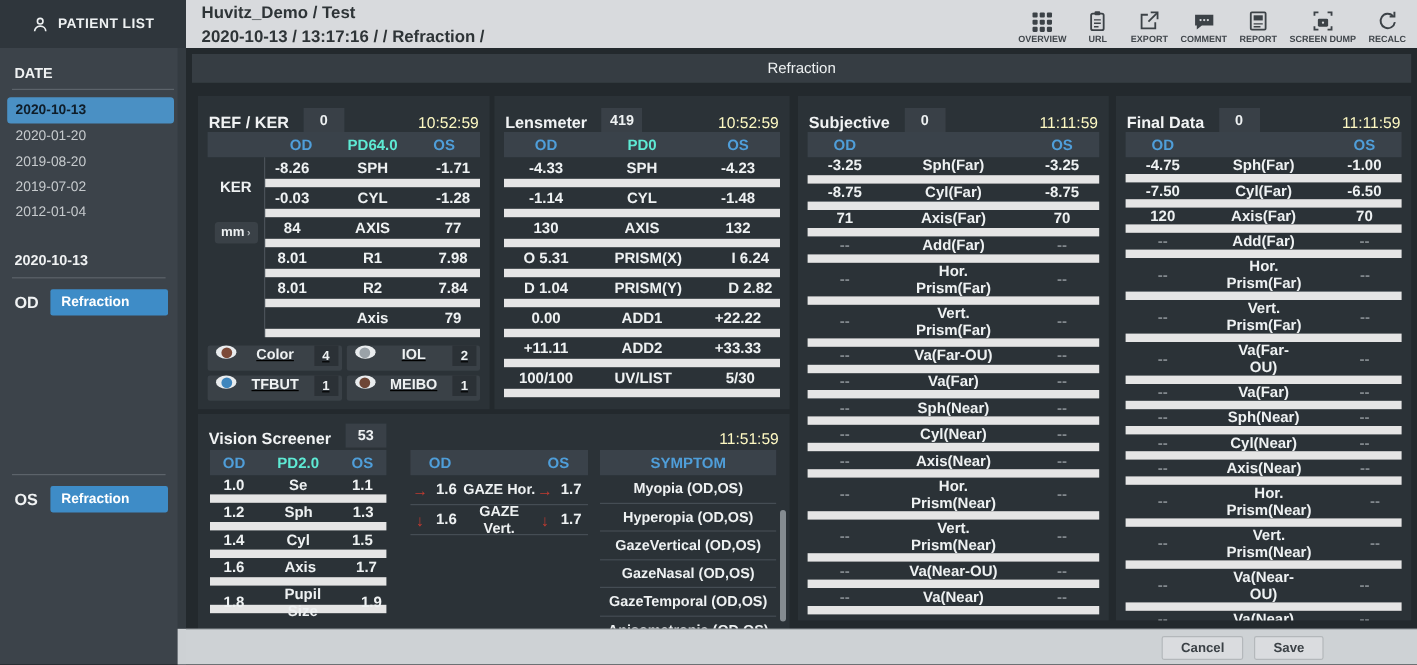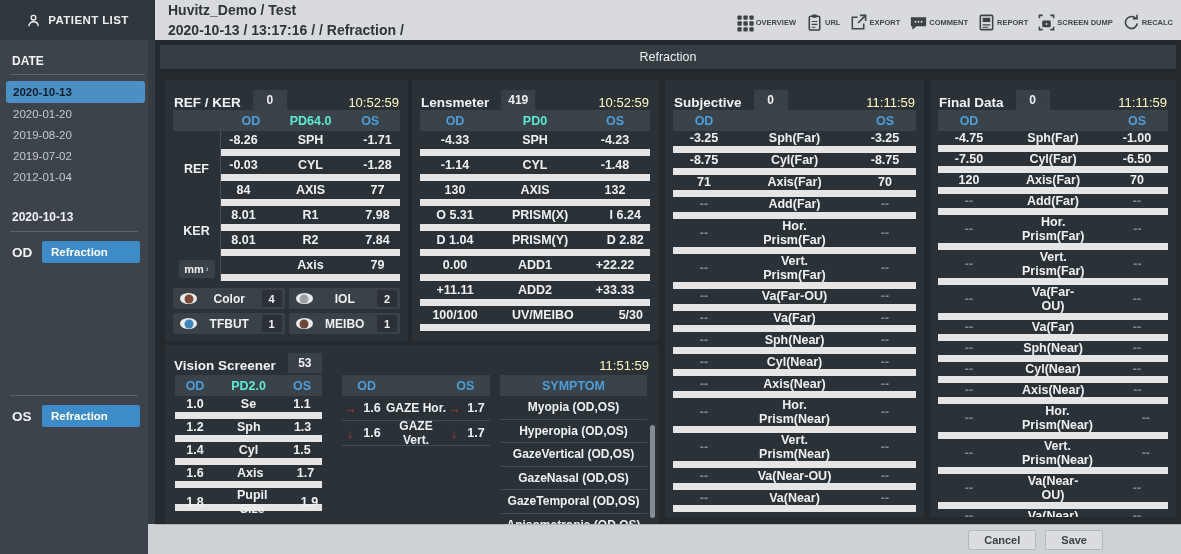--- a/index.html
+++ b/index.html
@@ -20,21 +20,21 @@
   .session-date { margin:0 0 7px 12px; color:#f0f2f3; font-size:12px; font-weight:bold; }
   .eye-row { display:flex; align-items:center; margin:9px 8px 0 12px; gap:8px; }
   .eye-label { color:#f0f2f3; font-size:13.5px; font-weight:bold; width:22px; }
   .refraction-btn { flex:1; height:22px; background:#3e8cc7; border:none; border-radius:2px; color:#fff; font-size:11.5px; font-weight:bold; text-align:left; padding-left:9px; cursor:pointer; }
   .sb-os { position:absolute; top:395px; left:0; right:7px; }
 
   
   .topbar { position:absolute; left:155px; top:0; width:1026px; height:40px; background:#d8dadd; display:flex; align-items:center; }
   .crumbs { padding-left:13px; color:#2e3437; font-size:14px; font-weight:bold; line-height:1.45; }
   .tools { margin-left:auto; display:flex; align-items:flex-start; gap:9px; padding:4px 8px 0 0; }
-  .tool { display:flex; flex-direction:row; align-items:center; gap:1px; cursor:pointer; min-width:34px; }
+  .tool { display:flex; flex-direction:column; align-items:center; gap:1px; cursor:pointer; min-width:34px; }
   .tool svg { display:block; }
   .tool .tlabel { font-size:7.5px; font-weight:bold; color:#40464b; white-space:nowrap; }
 
   
   .main { position:absolute; left:155px; top:40px; width:1026px; height:514px; background:#23292d; }
   .main-title { position:absolute; left:5px; right:5px; top:5px; height:24px; background:#363d43; color:#eef1f2; font-size:12.5px; display:flex; align-items:center; justify-content:center; }
 
   .panel { position:absolute; background:#2b3237; overflow:hidden; }
   #p-refker    { left:10px;  top:40px;  width:243px; height:261px; }
   #p-lensmeter { left:257px; top:40px;  width:246px; height:261px; }
@@ -58,21 +58,21 @@
   
   .rk-thead { grid-template-columns:48px 1fr 1fr 1fr; }
   .rk-body { margin:0 8px; display:flex; }
   .rk-left { width:48px; border-right:1px solid #4a5158; display:flex; flex-direction:column; }
   .rk-grp { display:flex; align-items:center; justify-content:center; color:#eef1f2; font-size:12.5px; font-weight:bold; }
   .rk-rows { flex:1; }
   .rk-rows .trow { grid-template-columns:1fr 1fr 1fr; }
   .mm-btn { width:36px; height:18px; background:#3a4147; border:none; border-radius:3px; color:#eef1f2; font-size:11px; font-weight:bold; cursor:pointer; display:flex; align-items:center; justify-content:center; gap:2px; }
   .mm-arrow { font-size:9px; color:#aeb4b8; }
   .extras { margin:7px 8px 0 8px; display:grid; grid-template-columns:1fr 1fr; gap:4px; }
-  .extra { height:21px; background:#3a4147; border:none; border-radius:2px; display:flex; align-items:center; padding:0 3px 0 7px; cursor:pointer; }
+  .extra { height:21px; background:#3a4147; border:none; border-radius:2px; display:flex; padding:0 3px 0 7px; cursor:pointer;text-decoration:underline; }
   .eye-icon { width:17px; height:11px; background:#e9ecee; border-radius:50%; position:relative; overflow:hidden; flex:none; }
   .iris { position:absolute; left:50%; top:50%; transform:translate(-50%,-50%); width:9px; height:9px; border-radius:50%; background:#7d4a38; }
   .extra-label { flex:1; text-align:center; color:#eef1f2; font-size:12px; font-weight:bold; }
   .extra-count { width:20px; height:17px; background:#2b3136; color:#eef1f2; font-size:11px; font-weight:bold; display:flex; align-items:center; justify-content:center; }
 
   
   .lm-thead, #p-lensmeter .trow { grid-template-columns:70px 1fr 70px; }
   #p-lensmeter .rows { margin:0 8px; }
 
   
@@ -229,21 +229,20 @@
         <span class="p-time">10:52:59</span>
       </div>
       <div class="thead rk-thead">
         <span></span>
         <span class="blue">OD</span>
         <span>PD64.0</span>
         <span class="blue">OS</span>
       </div>
       <div class="rk-body">
         <div class="rk-left">
-          <div class="rk-grp" style="height:75px">REF</div>
           <div class="rk-grp" style="height:50px">KER</div>
           <div class="rk-grp" style="height:25px">
             <button class="mm-btn">
               <span>mm</span>
               <span class="mm-arrow">›</span>
             </button>
           </div>
         </div>
         <div class="rk-rows">
 
@@ -366,21 +365,21 @@
           </div>
 
           <div class="trow">
             <span>+11.11</span>
             <span>ADD2</span>
             <span>+33.33</span>
           </div>
 
           <div class="trow">
             <span>100/100</span>
-            <span>UV/MEIBO</span>
+            <span>UV/LIST</span>
             <span>5/30</span>
           </div>
         </div>
     </section>
 
     <section class="panel" id="p-subjective">
       <div class="p-title">
         <span class="p-name">Subjective</span>
         <span class="p-badge">0</span>
         <span class="p-time">11:11:59</span>

